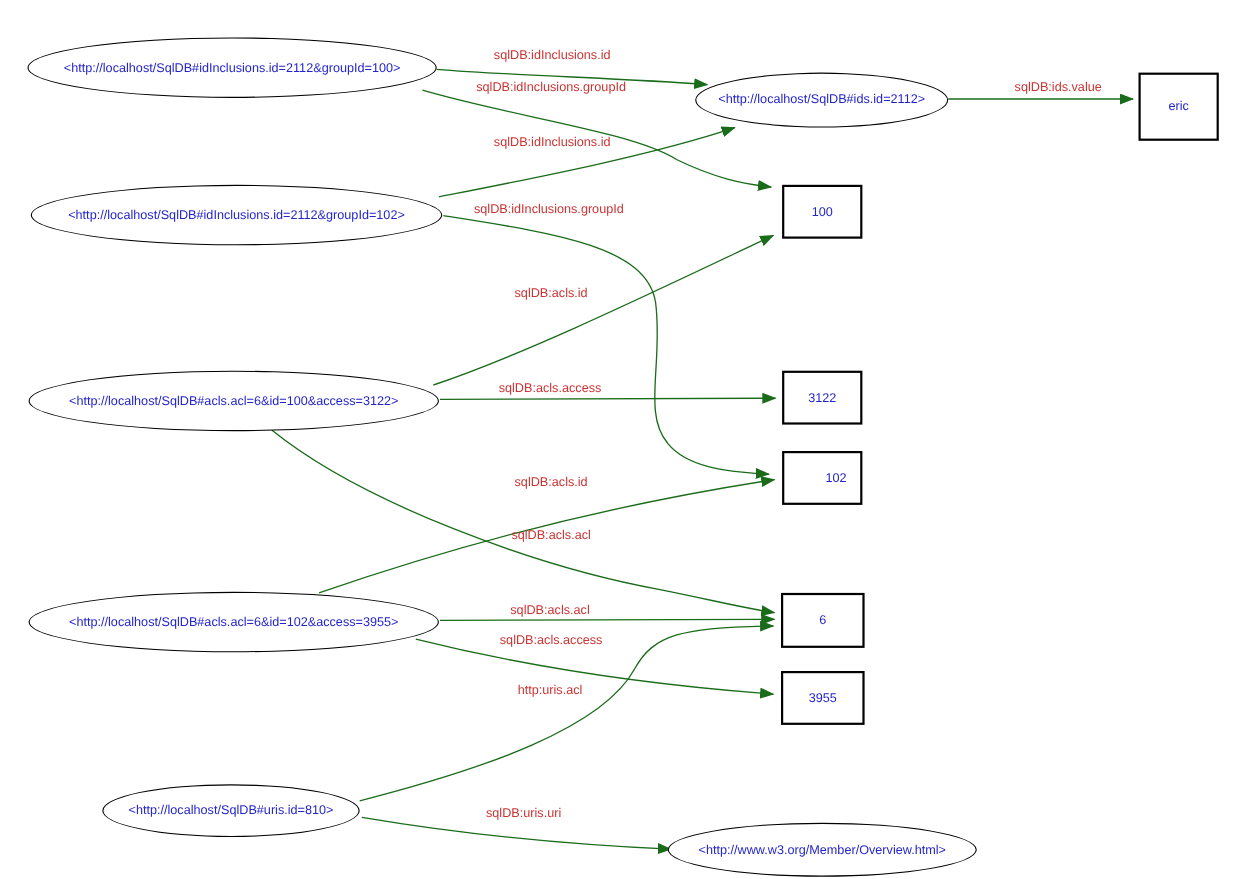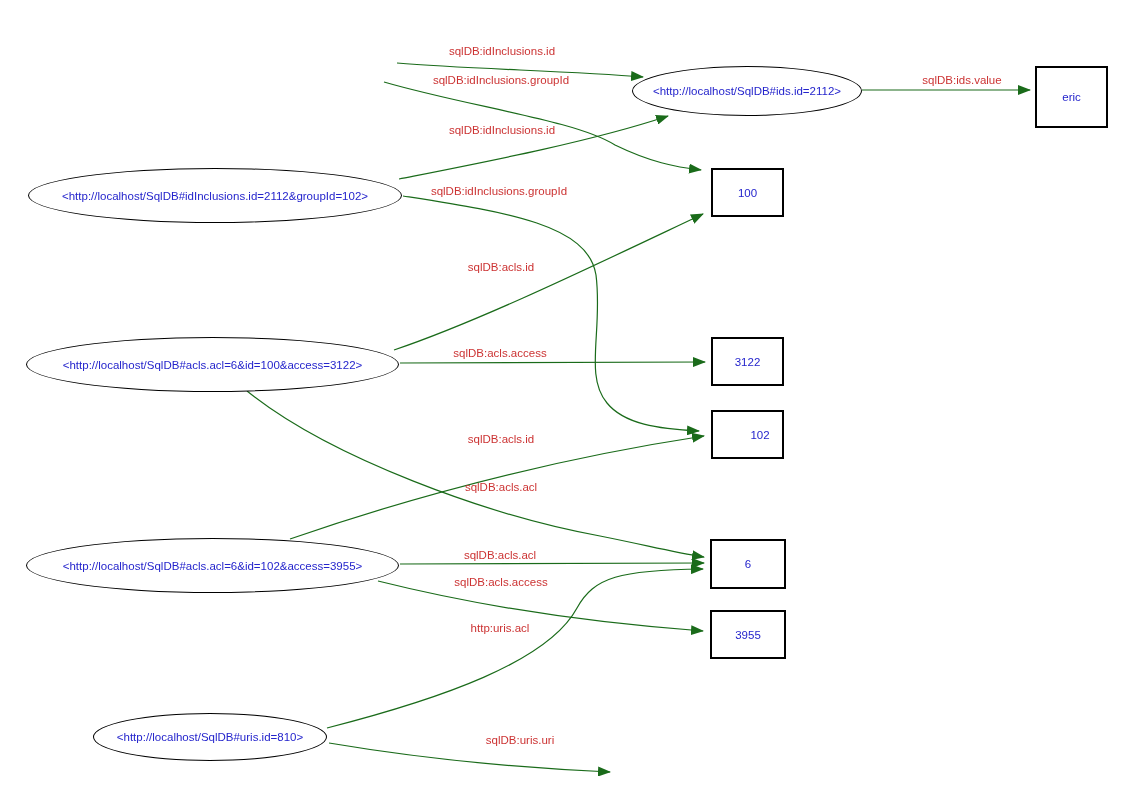--- a/index.html
+++ b/index.html
@@ -60,31 +60,33 @@
       <path marker-end="url(#arrow)" d="M 400,363 L 705,362"></path>
       <path marker-end="url(#arrow)" d="M 290,539 C 420,494 560,458 704,436"></path>
       <path marker-end="url(#arrow)" d="M 247,391 C 330,458 490,516 600,536 C 650,546 672,552 704,557"></path>
       <path marker-end="url(#arrow)" d="M 400,564 L 704,563"></path>
       <path marker-end="url(#arrow)" d="M 378,581 C 470,604 580,622 703,631"></path>
       <path marker-end="url(#arrow)" d="M 327,728 C 440,699 548,662 577,608 C 594,577 620,570 703,569"></path>
       <path marker-end="url(#arrow)" d="M 329,743 C 430,760 520,768 610,772"></path>
     </g>
   </svg>
 
+  <div class="node ellipse" style="left:25px;top:34px;width:372px;height:55px;">&lt;http://localhost/SqlDB#idInclusions.id=2112&amp;groupId=100&gt;</div>
 
   <div class="node ellipse" style="left:28px;top:168px;width:374px;height:55px;">&lt;http://localhost/SqlDB#idInclusions.id=2112&amp;groupId=102&gt;</div>
 
   <div class="node ellipse" style="left:632px;top:66px;width:230px;height:50px;">&lt;http://localhost/SqlDB#ids.id=2112&gt;</div>
 
   <div class="node ellipse" style="left:26px;top:337px;width:373px;height:55px;">&lt;http://localhost/SqlDB#acls.acl=6&amp;id=100&amp;access=3122&gt;</div>
 
   <div class="node ellipse" style="left:26px;top:538px;width:373px;height:55px;">&lt;http://localhost/SqlDB#acls.acl=6&amp;id=102&amp;access=3955&gt;</div>
 
   <div class="node ellipse" style="left:93px;top:713px;width:234px;height:48px;">&lt;http://localhost/SqlDB#uris.id=810&gt;</div>
 
+  <div class="node ellipse" style="left:607px;top:748px;width:281px;height:49px;">&lt;http://www.w3.org/Member/Overview.html&gt;</div>
 
   <div class="node box" style="left:1035px;top:66px;width:73px;height:62px;">eric</div>
 
   <div class="node box" style="left:711px;top:168px;width:73px;height:49px;">100</div>
 
   <div class="node box" style="left:711px;top:337px;width:73px;height:49px;">3122</div>
 
   <div class="node box" style="left:711px;top:410px;width:73px;height:49px;padding-left:25px;">102</div>
 
   <div class="node box" style="left:710px;top:539px;width:76px;height:50px;">6</div>
@@ -108,15 +110,15 @@
   <span class="edge-label" style="left:501px;top:433px;">sqlDB:acls.id</span>
 
   <span class="edge-label" style="left:501px;top:481px;">sqlDB:acls.acl</span>
 
   <span class="edge-label" style="left:500px;top:549px;">sqlDB:acls.acl</span>
 
   <span class="edge-label" style="left:501px;top:576px;">sqlDB:acls.access</span>
 
   <span class="edge-label" style="left:500px;top:622px;">http:uris.acl</span>
 
-  <span class="edge-label" style="left:520px;top:734px;">sqlDB:uris.uri</span>
+  <span class="edge-label" style="left:476px;top:734px;">sqlDB:uris.uri</span>
 
 </div>
 
 </body></html>

